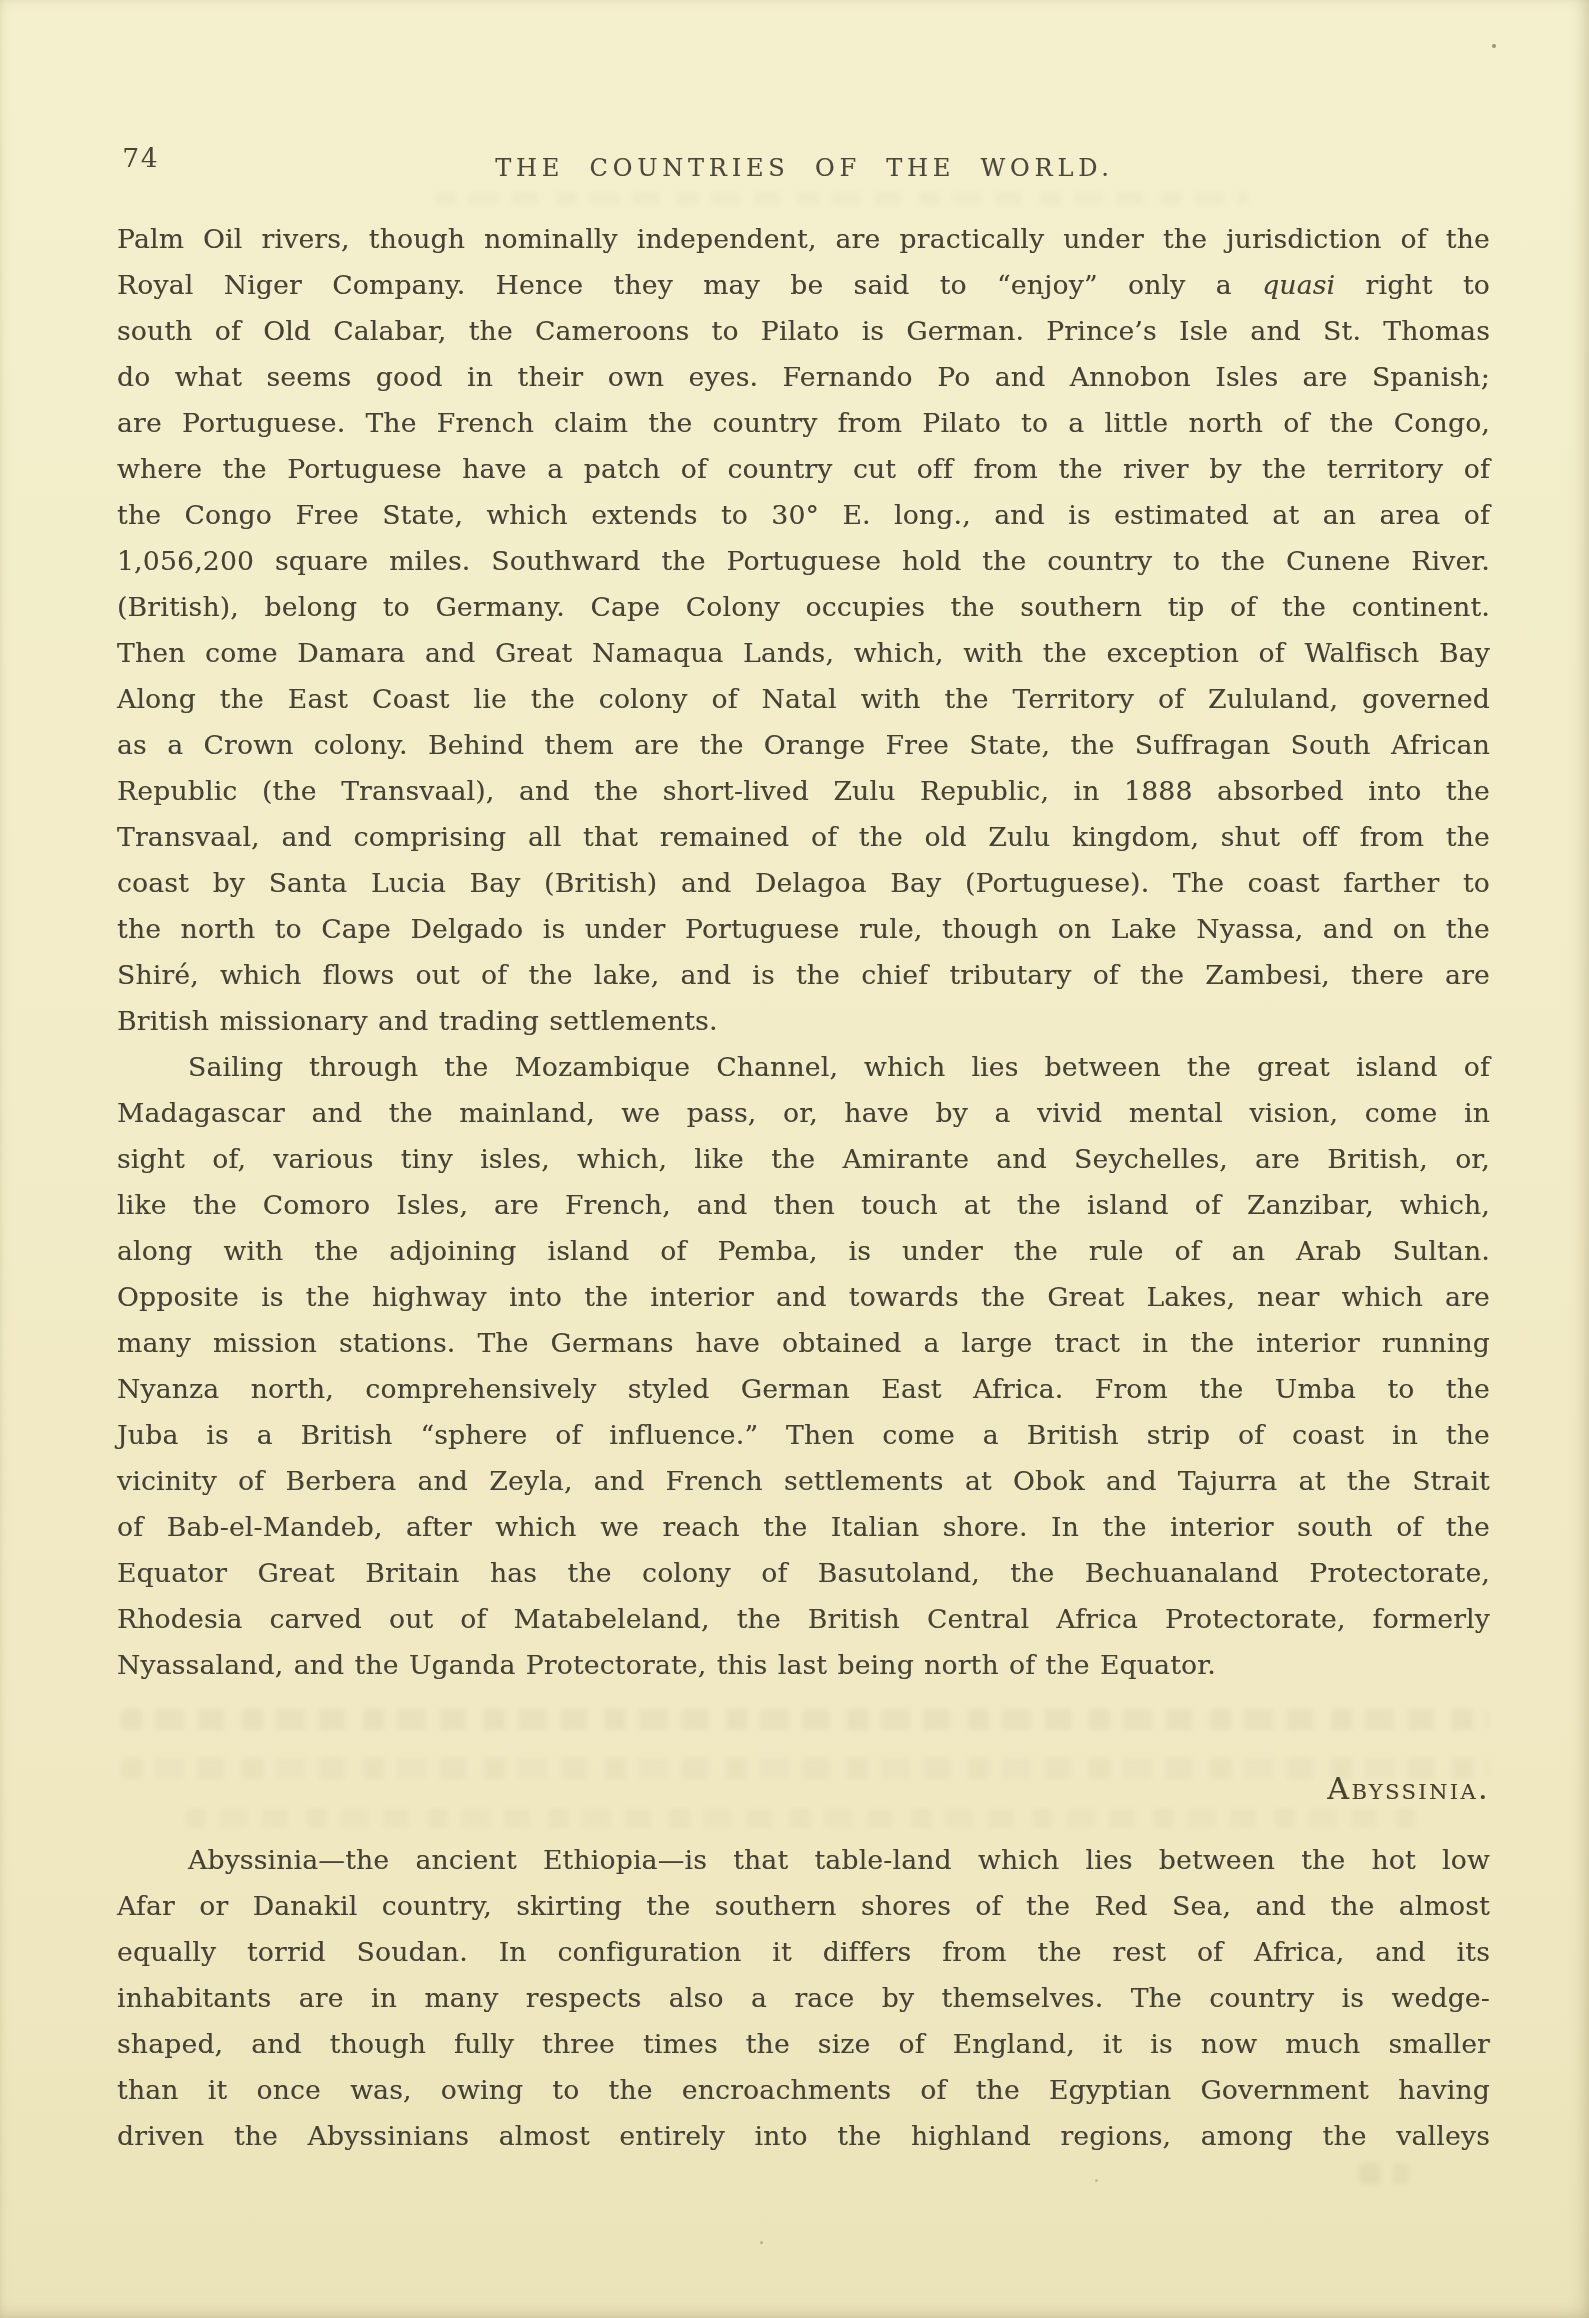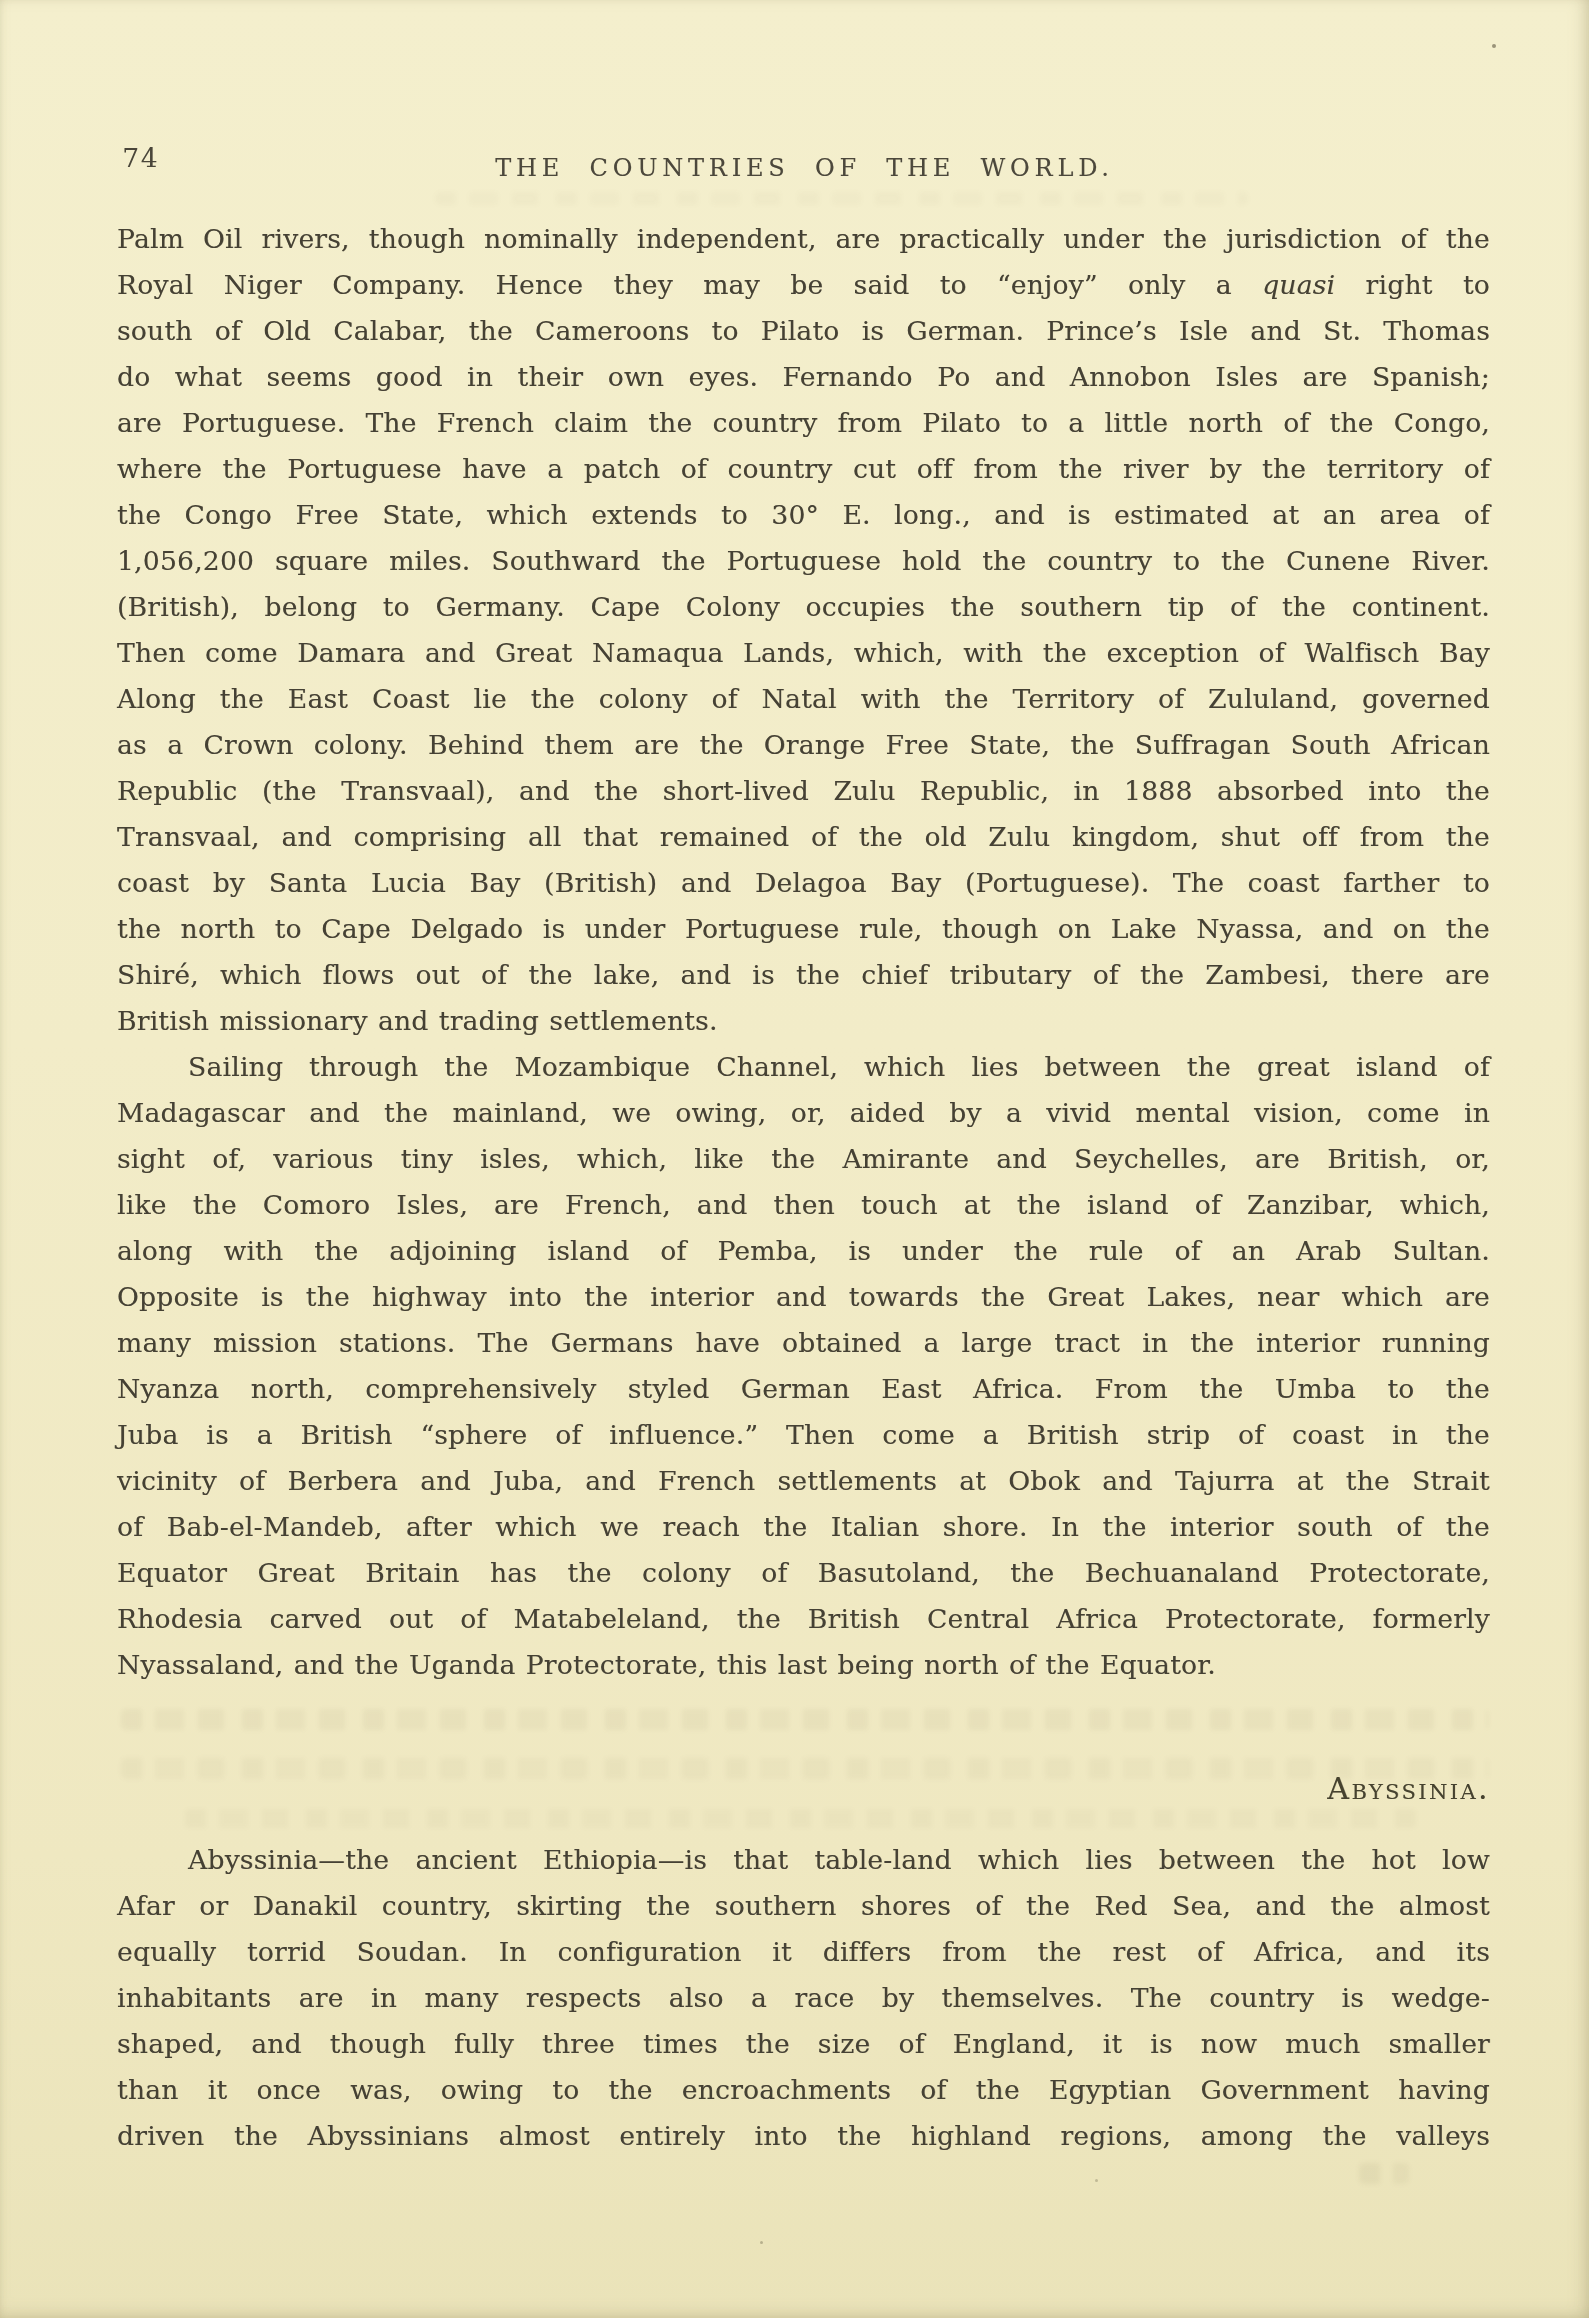--- a/index.html
+++ b/index.html
@@ -98,29 +98,29 @@
         <div class="line">as a Crown colony. Behind them are the Orange Free State, the Suffragan South African</div>
         <div class="line">Republic (the Transvaal), and the short-lived Zulu Republic, in 1888 absorbed into the</div>
         <div class="line">Transvaal, and comprising all that remained of the old Zulu kingdom, shut off from the</div>
         <div class="line">coast by Santa Lucia Bay (British) and Delagoa Bay (Portuguese). The coast farther to</div>
         <div class="line">the north to Cape Delgado is under Portuguese rule, though on Lake Nyassa, and on the</div>
         <div class="line">Shiré, which flows out of the lake, and is the chief tributary of the Zambesi, there are</div>
         <div class="line last">British missionary and trading settlements.</div>
       </div>
       <div>
         <div class="line indent">Sailing through the Mozambique Channel, which lies between the great island of</div>
-        <div class="line">Madagascar and the mainland, we owing, or, aided by a vivid mental vision, come in</div>
+        <div class="line">Madagascar and the mainland, we pass, or, have by a vivid mental vision, come in</div>
         <div class="line">sight of, various tiny isles, which, like the Amirante and Seychelles, are British, or,</div>
         <div class="line">like the Comoro Isles, are French, and then touch at the island of Zanzibar, which,</div>
         <div class="line">along with the adjoining island of Pemba, is under the rule of an Arab Sultan.</div>
         <div class="line">Opposite is the highway into the interior and towards the Great Lakes, near which are</div>
         <div class="line">many mission stations. The Germans have obtained a large tract in the interior running</div>
         <div class="line">Nyanza north, comprehensively styled German East Africa. From the Umba to the</div>
         <div class="line">Juba is a British “sphere of influence.” Then come a British strip of coast in the</div>
-        <div class="line">vicinity of Berbera and Juba, and French settlements at Obok and Tajurra at the Strait</div>
+        <div class="line">vicinity of Berbera and Zeyla, and French settlements at Obok and Tajurra at the Strait</div>
         <div class="line">of Bab-el-Mandeb, after which we reach the Italian shore. In the interior south of the</div>
         <div class="line">Equator Great Britain has the colony of Basutoland, the Bechuanaland Protectorate,</div>
         <div class="line">Rhodesia carved out of Matabeleland, the British Central Africa Protectorate, formerly</div>
         <div class="line last">Nyassaland, and the Uganda Protectorate, this last being north of the Equator.</div>
       </div>
     </div>
 
   <div class="section-heading">Abyssinia.</div>
 
   <div class="textblock" id="text-after">

